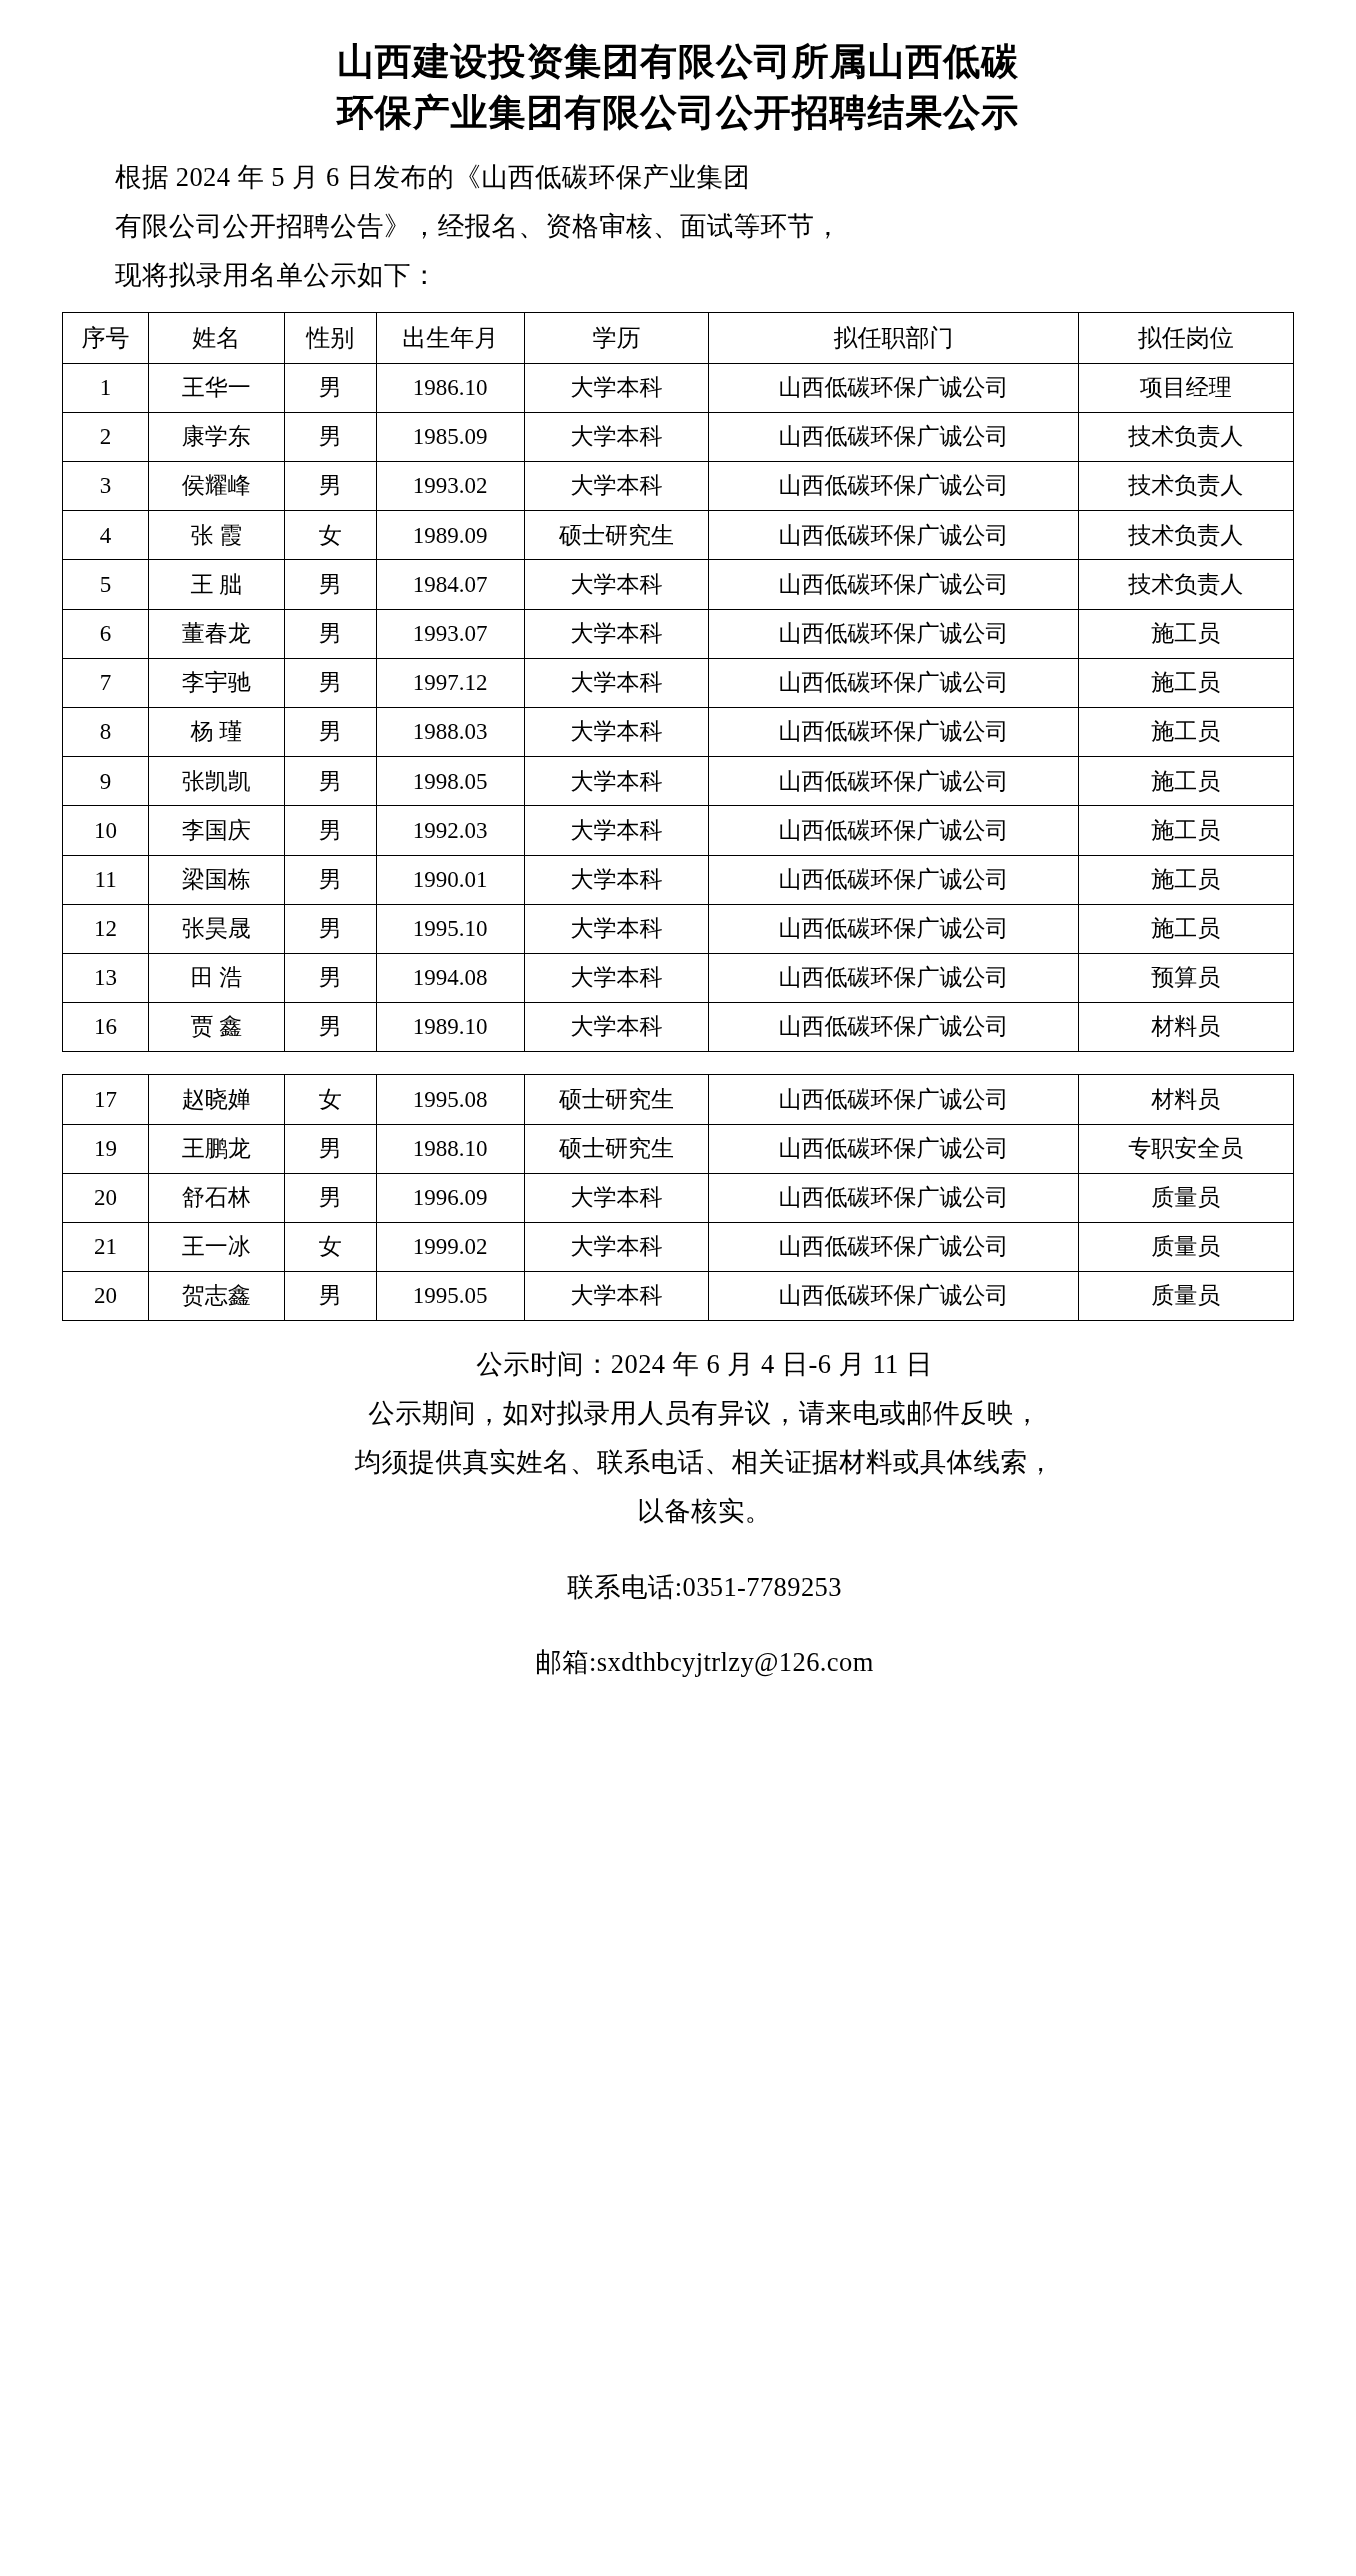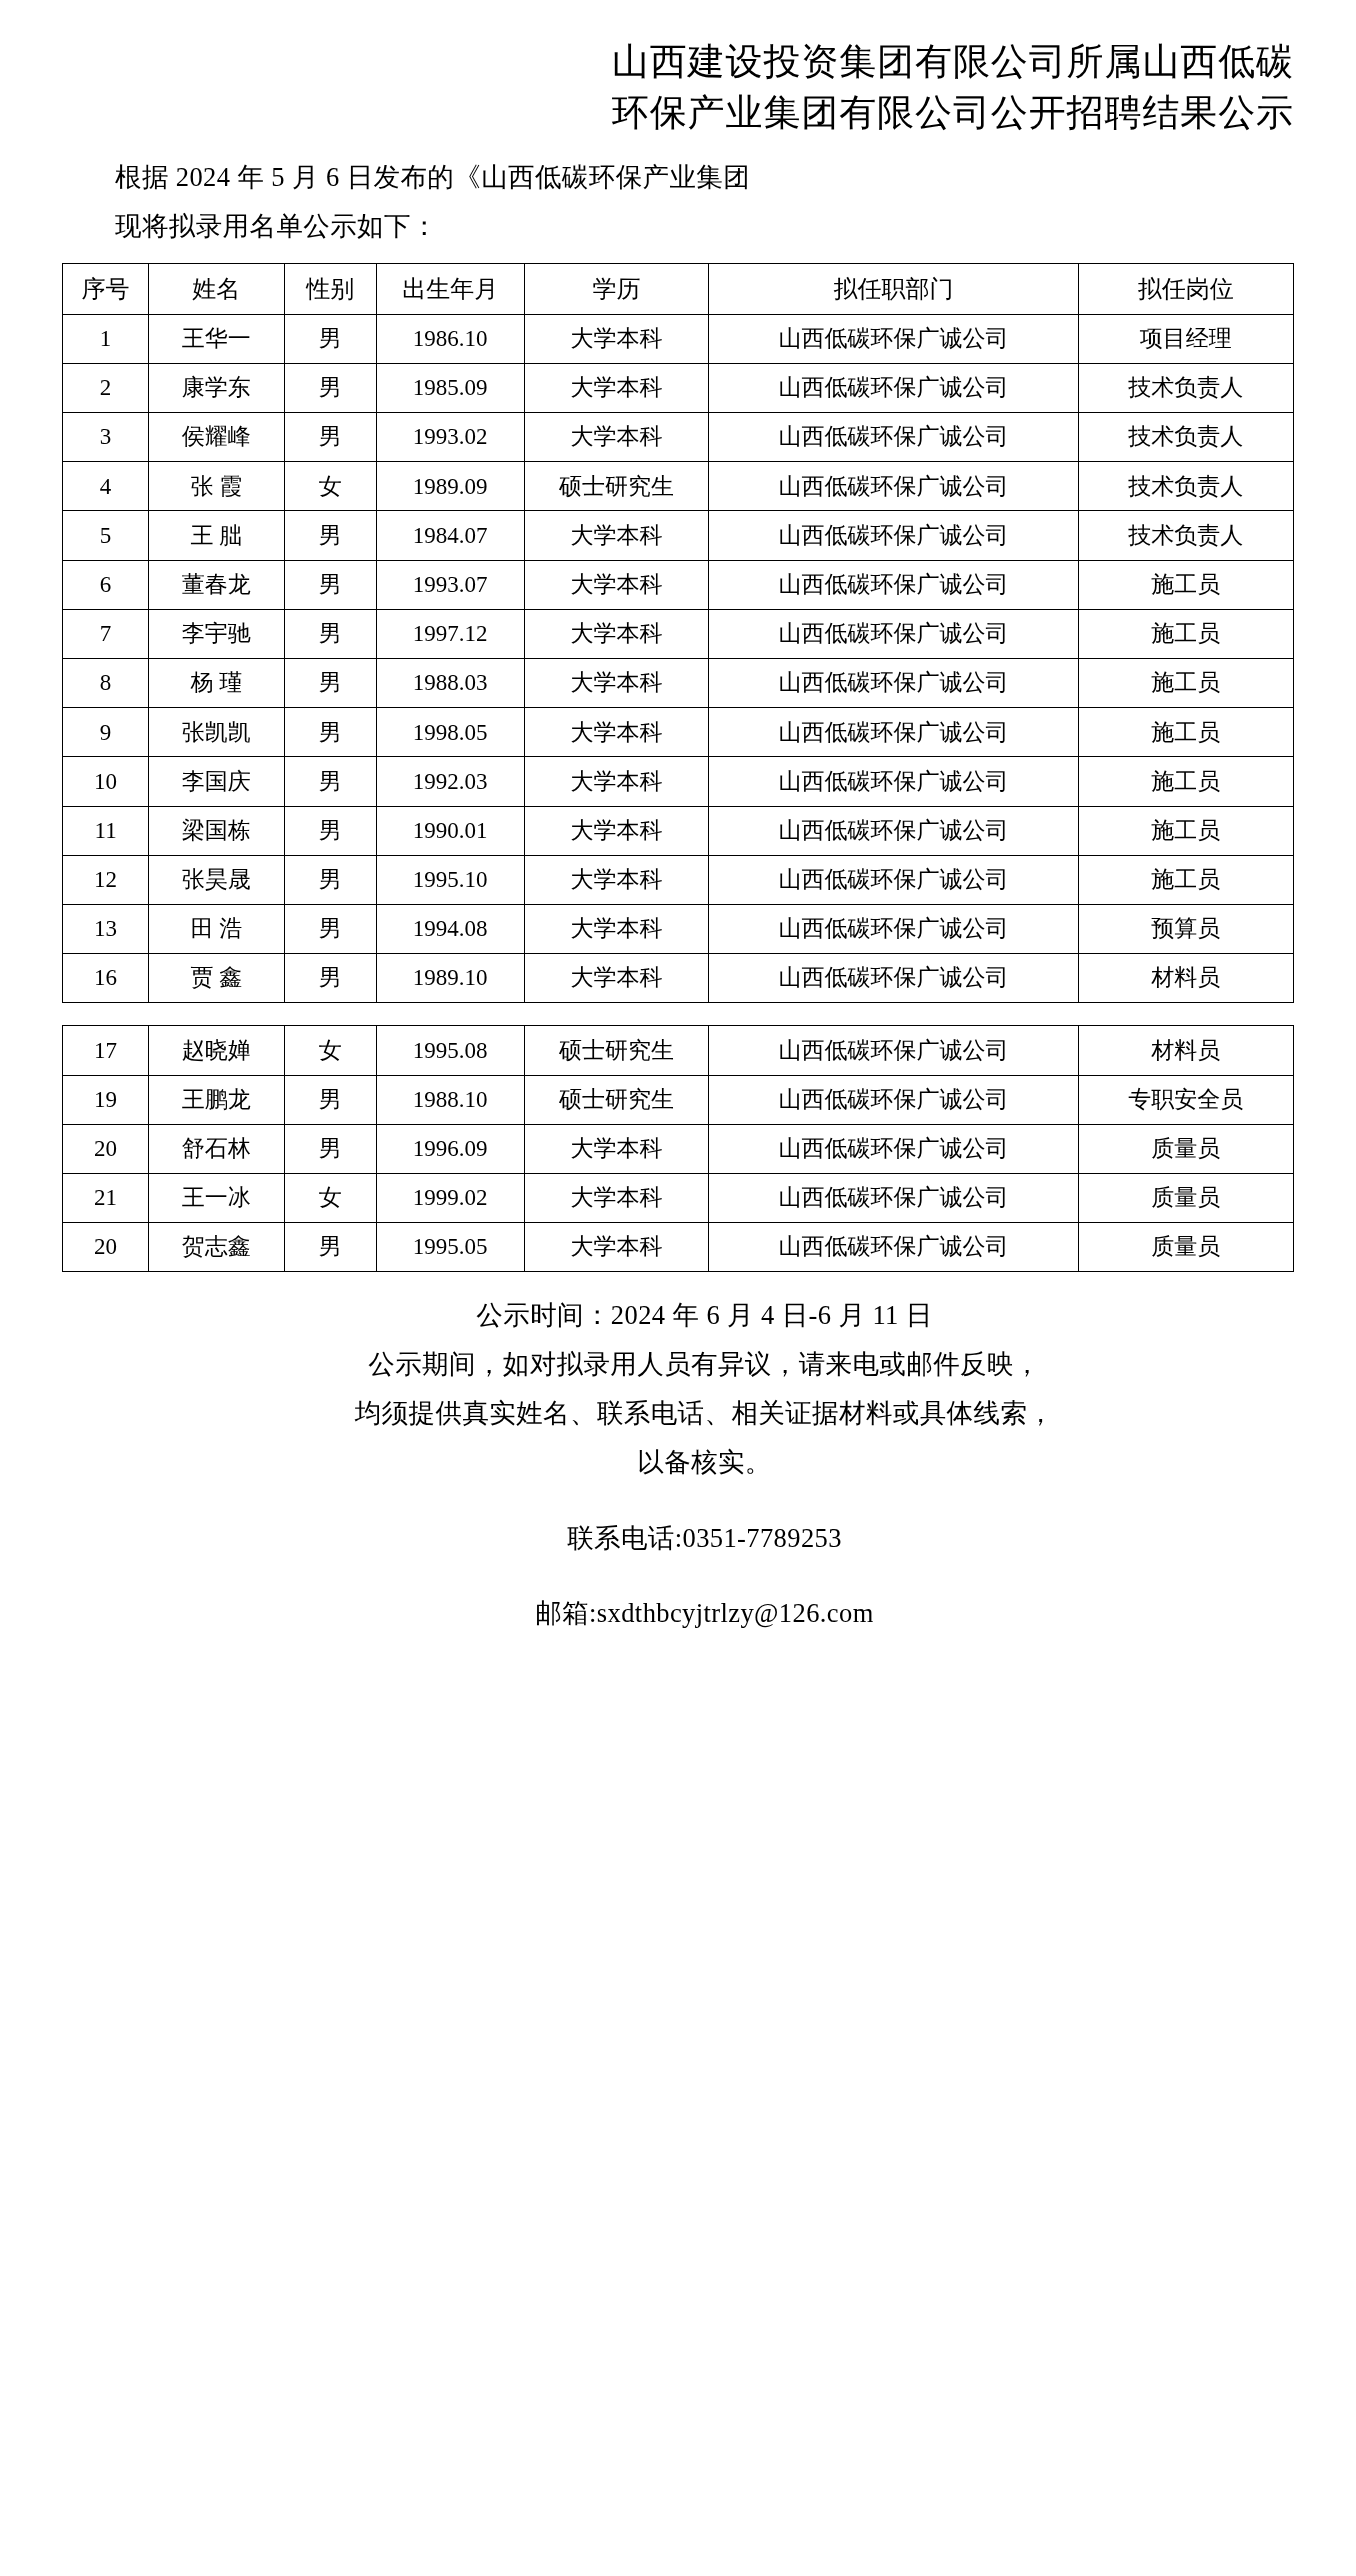--- a/index.html
+++ b/index.html
@@ -12,23 +12,23 @@
     min-height: 2576px;
     font-family: "Liberation Serif", "DejaVu Serif", serif;
     color: #000000;
   }
   .page {
     width: 1356px;
     box-sizing: border-box;
     padding: 29px 62px 34px 62px;
   }
   .doc-title {
-    text-align: right;
+    text-align: center;
     font-family: "Liberation Sans", sans-serif;
-    font-weight: normal;
+    font-weight: bold;
     font-size: 37px;
     line-height: 1.38;
     letter-spacing: 0.9px;
     margin: 6.8px 0 15.4px 0;
   }
   .doc-title .line {
     display: block;
   }
   .para {
     font-size: 26.5px;
@@ -91,20 +91,21 @@
 
 <div class="page">
 
   <div class="doc-title">
     <span class="line">山西建设投资集团有限公司所属山西低碳</span>
     <span class="line">环保产业集团有限公司公开招聘结果公示</span>
   </div>
 
   <div class="para-block">
     <p class="para">根据 2024 年 5 月 6 日发布的《山西低碳环保产业集团</p>
+    <p class="para">有限公司公开招聘公告》，经报名、资格审核、面试等环节，</p>
     <p class="para">现将拟录用名单公示如下：</p>
   </div>
 
   <table class="roster">
     <colgroup>
       <col class="c-idx">
         <col class="c-name">
         <col class="c-sex">
         <col class="c-birth">
       <col class="c-edu">

